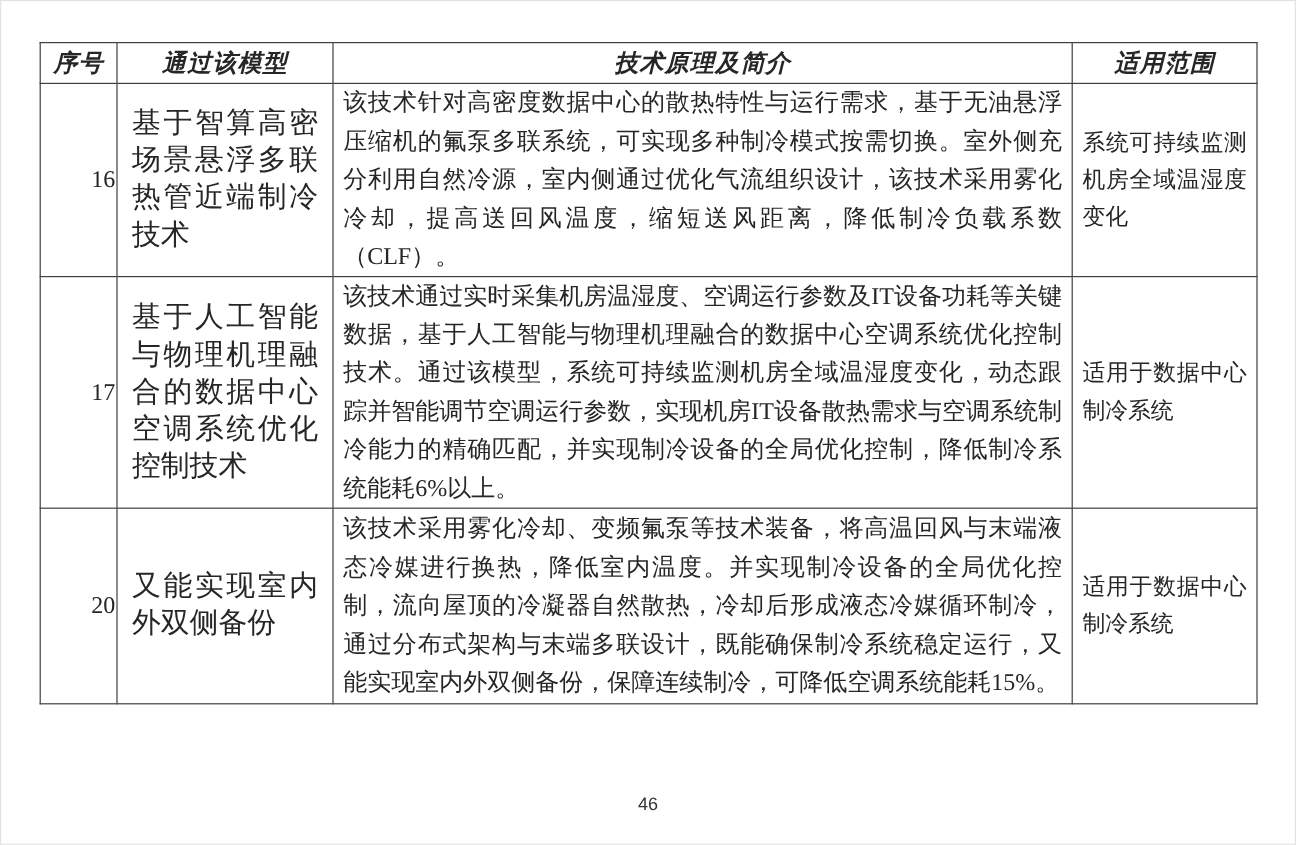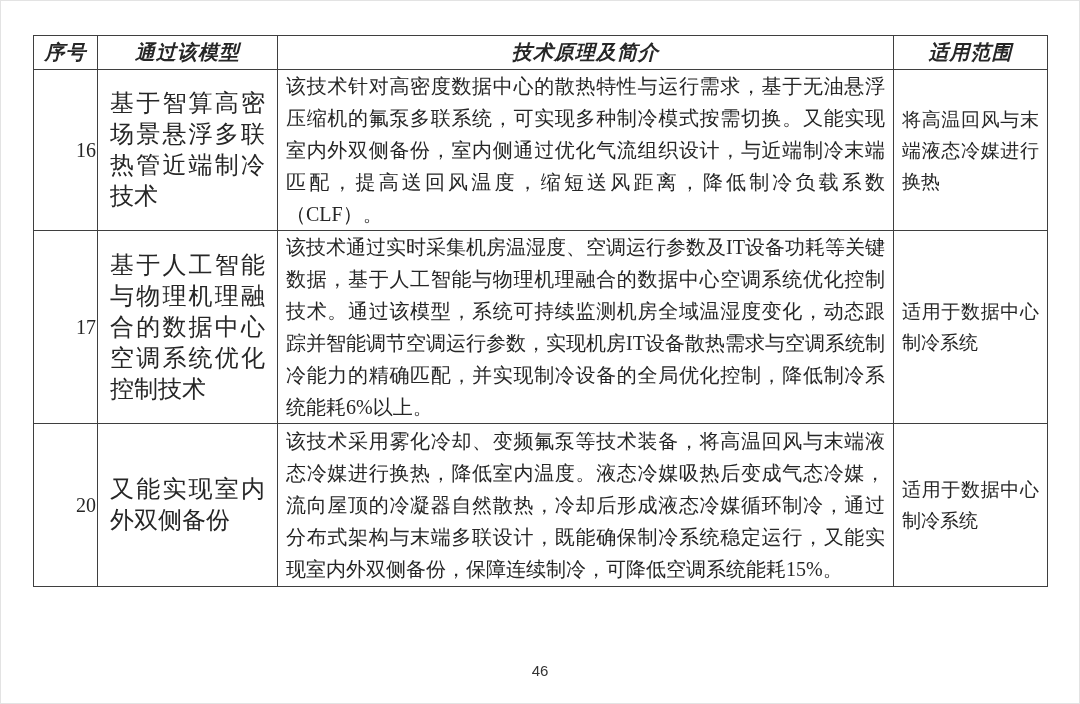--- a/index.html
+++ b/index.html
@@ -103,31 +103,31 @@
       <th>序号</th>
       <th>通过该模型</th>
       <th>技术原理及简介</th>
       <th>适用范围</th>
     </tr>
   </thead>
   <tbody>
     <tr class="row-16">
       <td class="no-cell">16</td>
       <td class="name-cell">基于智算高密场景悬浮多联热管近端制冷技术</td>
-      <td class="desc-cell">该技术针对高密度数据中心的散热特性与运行需求，基于无油悬浮压缩机的氟泵多联系统，可实现多种制冷模式按需切换。又能实现室内外双侧备份，室内侧通过优化气流组织设计，与近端制冷末端匹配，提高送回风温度，缩短送风距离，降低制冷负载系数（CLF）。</td>
-      <td class="scope-cell">将高温回风与末端液态冷媒进行换热</td>
+      <td class="desc-cell">该技术针对高密度数据中心的散热特性与运行需求，基于无油悬浮压缩机的氟泵多联系统，可实现多种制冷模式按需切换。室外侧充分利用自然冷源，室内侧通过优化气流组织设计，该技术采用雾化冷却，提高送回风温度，缩短送风距离，降低制冷负载系数（CLF）。</td>
+      <td class="scope-cell">系统可持续监测机房全域温湿度变化</td>
     </tr>
     <tr class="row-17">
       <td class="no-cell">17</td>
       <td class="name-cell">基于人工智能与物理机理融合的数据中心空调系统优化控制技术</td>
       <td class="desc-cell">该技术通过实时采集机房温湿度、空调运行参数及IT设备功耗等关键数据，基于人工智能与物理机理融合的数据中心空调系统优化控制技术。通过该模型，系统可持续监测机房全域温湿度变化，动态跟踪并智能调节空调运行参数，实现机房IT设备散热需求与空调系统制冷能力的精确匹配，并实现制冷设备的全局优化控制，降低制冷系统能耗6%以上。</td>
       <td class="scope-cell">适用于数据中心制冷系统</td>
     </tr>
     <tr class="row-18">
       <td class="no-cell">20</td>
       <td class="name-cell">又能实现室内外双侧备份</td>
-      <td class="desc-cell">该技术采用雾化冷却、变频氟泵等技术装备，将高温回风与末端液态冷媒进行换热，降低室内温度。液态冷媒吸热后变成气态冷媒，流向屋顶的冷凝器自然散热，冷却后形成液态冷媒循环制冷，通过分布式架构与末端多联设计，既能确保制冷系统稳定运行，又能实现室内外双侧备份，保障连续制冷，可降低空调系统能耗15%。</td>
+      <td class="desc-cell">该技术采用雾化冷却、变频氟泵等技术装备，将高温回风与末端液态冷媒进行换热，降低室内温度。并实现制冷设备的全局优化控制，流向屋顶的冷凝器自然散热，冷却后形成液态冷媒循环制冷，通过分布式架构与末端多联设计，既能确保制冷系统稳定运行，又能实现室内外双侧备份，保障连续制冷，可降低空调系统能耗15%。</td>
       <td class="scope-cell">适用于数据中心制冷系统</td>
     </tr>
   </tbody>
 </table>
 
 <div class="page-number">46</div>
 
 </body></html>

